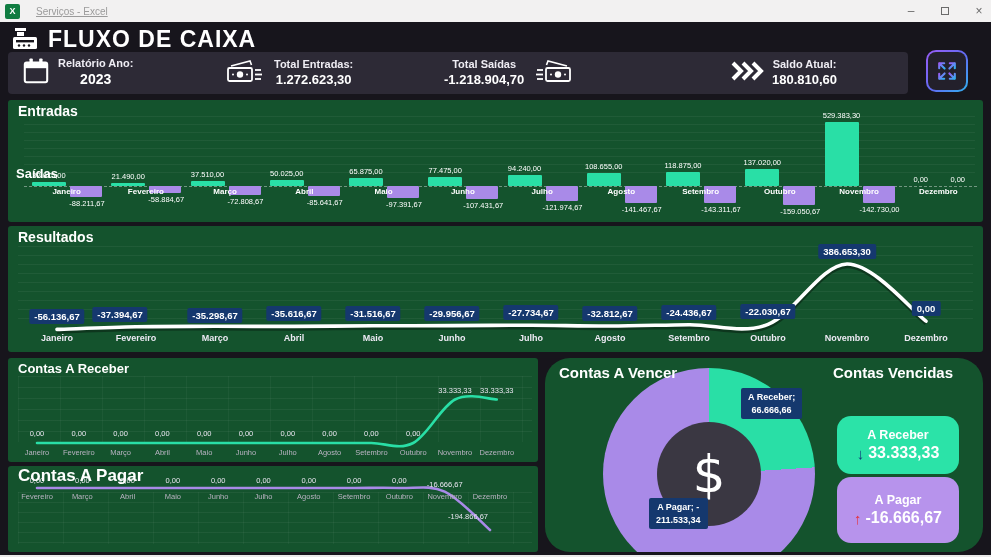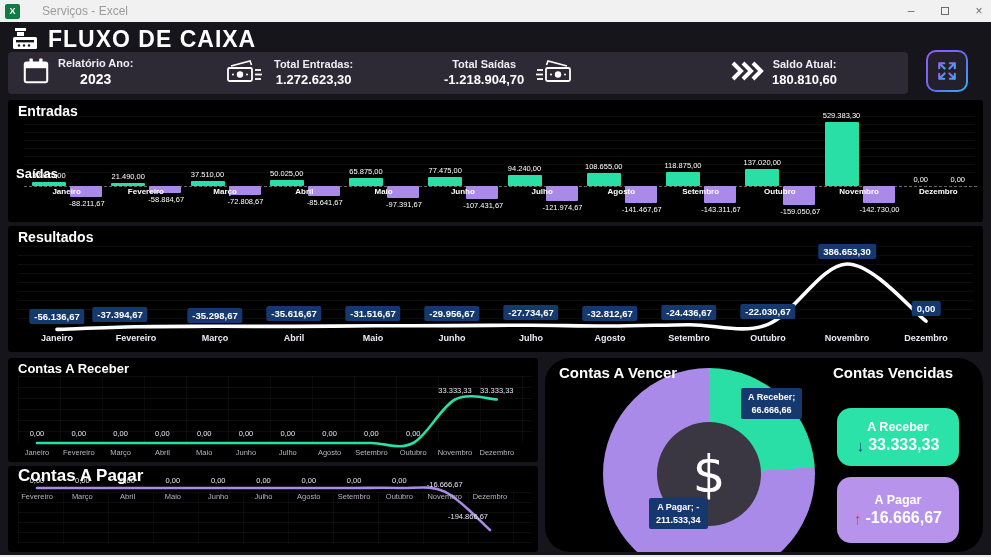--- a/index.html
+++ b/index.html
@@ -5,21 +5,21 @@
   * { margin:0; padding:0; box-sizing:border-box; }
   body { background:#000; font-family:"Liberation Sans", sans-serif; }
   .screen { position:relative; width:991px; height:557px; background:#131118; overflow:hidden;
             border-bottom:2px solid #e9e9e9; }
 
   
   .titlebar { position:absolute; left:0; top:0; width:991px; height:22px; background:#f2f1f1;
               display:flex; align-items:center; }
   .xl-icon { width:15px; height:15px; margin-left:5px; background:#107c41; border-radius:2px;
              color:#fff; font-size:9px; font-weight:bold; display:flex; align-items:center; justify-content:center; }
-  .tb-title { margin-left:22px; font-size:12px; color:#9b9b9b; }
+  .tb-title { margin-left:16px; font-size:10px; color:#9b9b9b;text-decoration:underline; }
   .win-controls { position:absolute; right:6px; top:0; height:22px; display:flex; align-items:center; gap:22px; }
   .wc { color:#6b6b6b; font-size:12px; line-height:1; cursor:default; width:12px; text-align:center; }
   .wc-box { width:8px; height:8px; border:1px solid #6b6b6b; display:inline-block; }
 
   
   .app { position:absolute; left:0; top:22px; width:991px; height:535px; background:#17151c; }
 
   .hdr-row { position:absolute; left:10px; top:4px; display:flex; align-items:flex-start; gap:8px; }
   .main-title { color:#fff; font-size:23px; font-weight:bold; letter-spacing:1px;
                 border-bottom:2px solid #fff; padding-bottom:2px; }
@@ -30,21 +30,21 @@
   .slabel { font-size:11px; font-weight:bold; color:#efedf4; }
   .svalue { font-size:13px; font-weight:bold; color:#fff; }
 
   .btn-expand { position:absolute; left:926px; top:28px; width:42px; height:42px; border-radius:10px;
       border:2px solid transparent;
       background:linear-gradient(#23202b,#23202b) padding-box,
                  linear-gradient(135deg,#9a5cf7 0%,#5f6df2 55%,#2fb3ef 100%) border-box;
       display:flex; align-items:center; justify-content:center; cursor:pointer; }
 
   
-  .panel { position:absolute; background:#000000; border-radius:3px; overflow:hidden; }
+  .panel { position:absolute; background:#14532d; border-radius:3px; overflow:hidden; }
   .panel h2 { position:absolute; color:#fff; font-weight:bold; z-index:5; }
   .p-entradas   { left:8px; top:78px;  width:975px; height:122px; }
   .p-resultados { left:8px; top:204px; width:975px; height:126px; }
   .p-receber    { left:8px; top:336px; width:530px; height:104px; }
   .p-pagar      { left:8px; top:444px; width:530px; height:86px;  }
   .p-vencer     { left:545px; top:336px; width:438px; height:194px;border-radius:25px; }
   .p-entradas h2, .p-resultados h2 { left:10px; top:3px; font-size:14px; }
   .p-receber h2 { left:10px; top:3px; font-size:13px; }
   .p-pagar h2 { left:10px; top:0px; font-size:17px; }
   .p-vencer h2.t1 { left:14px; top:6px; font-size:15px; }
@@ -94,21 +94,21 @@
   .hole { position:absolute; inset:54px; border-radius:50%; background:#3a3742;
           display:flex; align-items:center; justify-content:center; }
   .dollar { color:#fff; font-size:52px; font-weight:400; font-family:"DejaVu Sans", sans-serif; }
   .dlabel { position:absolute; background:#15386e; color:#fff; font-size:9px; font-weight:bold;
             padding:3px 7px; border-radius:2px; text-align:center; line-height:1.4; z-index:5; }
   .dlabel span { display:block; }
   .dl-receber { left:196px; top:30px; }
   .dl-pagar   { left:104px; top:140px; }
   .card { position:absolute; left:292px; width:122px; border-radius:14px; display:flex;
           flex-direction:column; align-items:center; justify-content:center; gap:2px; cursor:pointer; z-index:4; }
-  .card-green  { top:50px;  height:58px; background:#2be3a8; }
+  .card-green  { top:58px;  height:58px; background:#2be3a8; }
   .card-purple { top:119px; height:66px; background:#b793ec; }
   .ctitle { color:#fff; font-size:12.5px; font-weight:bold; }
   .cvalrow { display:flex; align-items:center; gap:4px; }
   .cval { color:#fff; font-size:16px; font-weight:bold; }
   .arr { font-size:15px; font-weight:bold; line-height:1; }
   .arr.down { color:#123c7a; }
   .arr.up   { color:#e5333e; }
 </style>
 </head>
 <body>

